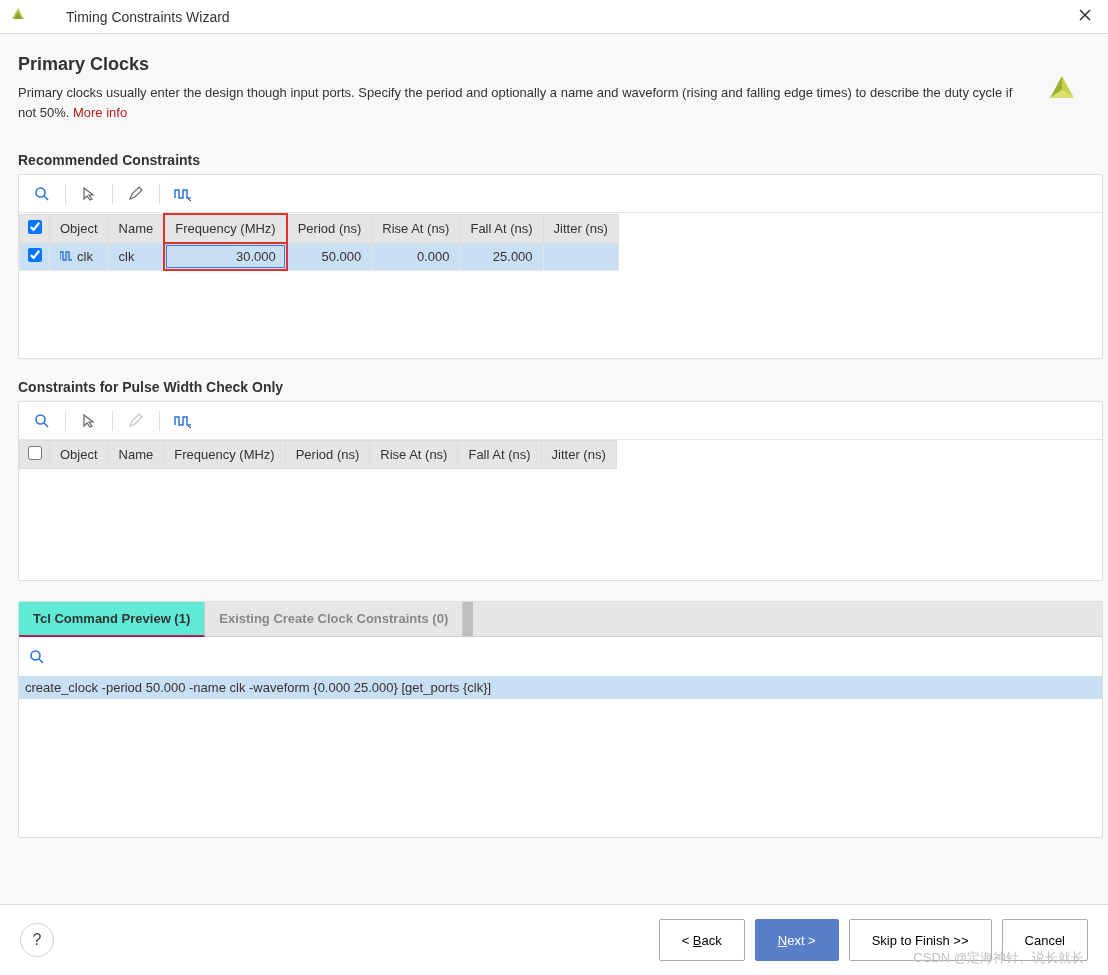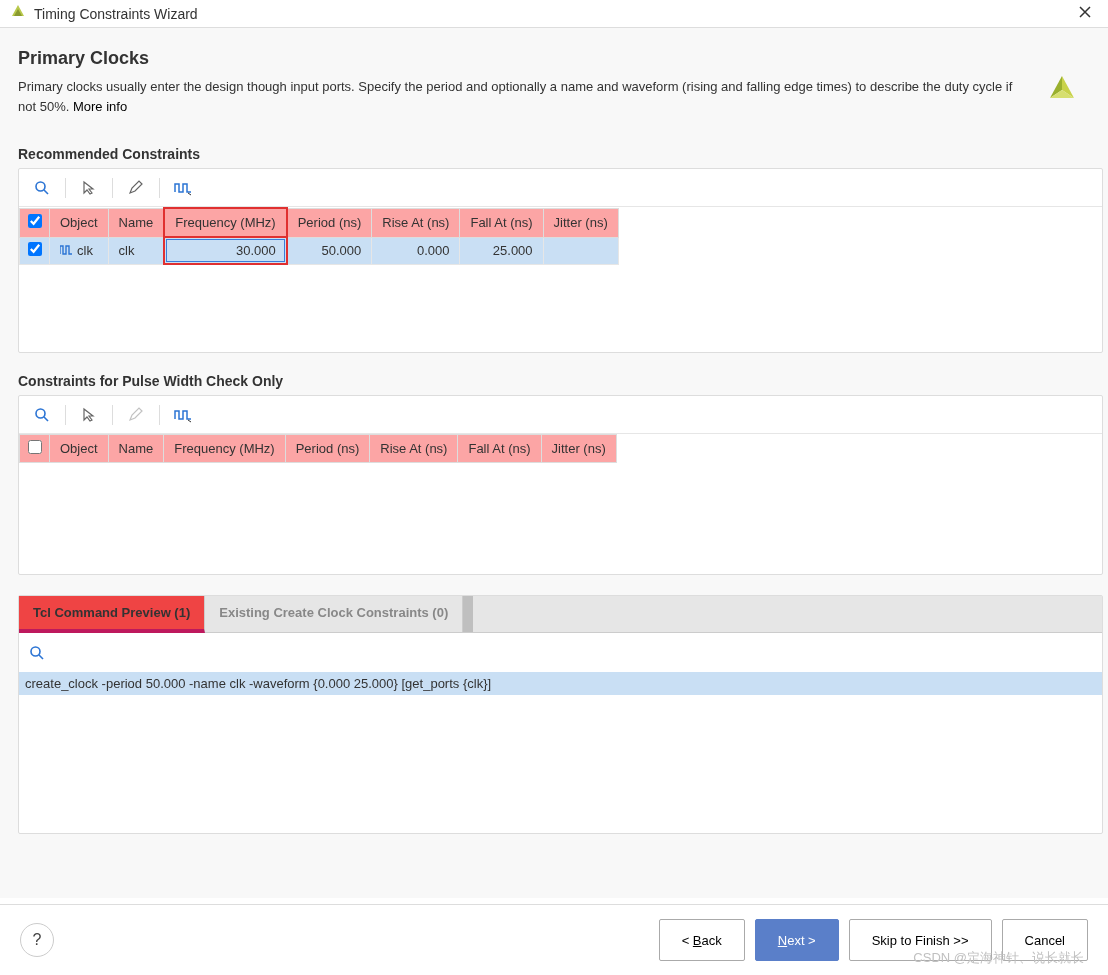--- a/index.html
+++ b/index.html
@@ -1,46 +1,46 @@
 <!DOCTYPE html>
 <html><head>
 <meta charset="utf-8">
 <style>
 * { box-sizing: border-box; margin: 0; padding: 0; }
 body { font-family: Arial, sans-serif; font-size: 13px; background: #fff; color: #333; width: 1108px; height: 975px; position: relative; }
-.titlebar { height: 28px; border-bottom: 1px solid #ddd; display: flex; align-items: center; padding: 0 10px; }
+.titlebar { height: 34px; border-bottom: 1px solid #ddd; display: flex; align-items: center; padding: 0 10px; gap: 32px; }
 .titlebar-icon { margin-right: 8px; }
 .titlebar-title { font-size: 14px; flex: 1; }
 .titlebar-close { cursor: pointer; font-size: 18px; padding: 0 6px; }
 .content { padding: 20px 5px 0 18px; background: #f8f8f8; height: 870px; }
 .page-title { font-size: 18px; font-weight: bold; color: #333; margin-bottom: 8px; }
 .page-desc { font-size: 13px; color: #333; line-height: 1.5; margin-bottom: 30px; max-width: 1010px; }
-.page-desc a { color: #000000; text-decoration: none; }
+.page-desc a { color: #b91c1c; text-decoration: none; }
 .logo-right { position: absolute; right: 28px; top: 72px; }
 .section-title { font-size: 14px; font-weight: bold; color: #333; margin-bottom: 6px; }
 .panel { background: #fff; border: 1px solid #ddd; border-radius: 2px; margin-bottom: 20px; overflow: hidden; }
 .toolbar { height: 38px; display: flex; align-items: center; padding: 0 8px; border-bottom: 1px solid #e6e6e6; gap: 2px; }
 .tool-btn { width: 30px; height: 28px; display: flex; align-items: center; justify-content: center; cursor: pointer; border-radius: 2px; }
 .tool-sep { width: 1px; height: 20px; background: #ddd; margin: 0 6px; }
 .tool-btn.disabled { opacity: 0.4; cursor: default; }
 .grid { border-collapse: collapse; width: auto; }
-.grid th { background: #fca5a5; padding: 6px 10px; font-weight: normal; font-size: 13px; border: 1px solid #ddd; text-align: left; white-space: nowrap; }
+.grid th { background: #e5e5e5; padding: 6px 10px; font-weight: normal; font-size: 13px; border: 1px solid #ddd; text-align: left; white-space: nowrap; }
 .grid td { padding: 5px 10px; border: 1px solid #e6e6e6; font-size: 13px; white-space: nowrap; }
 .grid .num { text-align: right; }
 .grid .checkcell { text-align: center; width: 30px; padding: 4px 6px; }
 .grid tr.selrow td { background: #c9dff4; }
 .chk { width: 14px; height: 14px; }
 .cell-hl { border: 2px solid #e03030 !important; }
 .cell-focus { outline: 1px solid #3b7dd8; outline-offset: -3px; text-align: right; }
 .panel.tall1 { height: 185px; }
 .panel.tall2 { height: 180px; }
 .tabs-panel { border: 1px solid #ddd; background: #fff; border-radius: 2px; }
 .tabs { display: flex; background: #e6e6e6; border-bottom: 1px solid #ccc; }
 .tab { padding: 9px 14px; font-size: 13px; font-weight: bold; cursor: pointer; border-right: 1px solid #ccc; background: #e6e6e6; color: #888; }
-.tab.active { background: #ef4444; color: #333; border-bottom: 4px solid #be185d; margin-bottom: -1px; }
+.tab.active { background: #5eead4; color: #333; border-bottom: 2px solid #be185d; margin-bottom: -1px; }
 .tabsep { width: 10px; background: #bfbfbf; }
 .tab-body { padding: 8px 0 0 0; height: 200px; }
 .tab-search { padding: 4px 10px 8px 10px; }
 .tcl-line { background: #c9dff4; padding: 4px 6px; font-size: 13px; color: #333; }
 .footer { height: 71px; border-top: 1px solid #ddd; display: flex; align-items: center; padding: 0 20px; background: #fff; position: absolute; bottom: 0; width: 100%; }
 .help-btn { width: 34px; height: 34px; border: 1px solid #ccc; border-radius: 50%; display: flex; align-items: center; justify-content: center; font-size: 16px; color: #444; cursor: pointer; }
 .footer-spacer { flex: 1; }
 .btn { height: 42px; padding: 0 22px; border: 1px solid #aaa; background: #fff; font-size: 13px; margin-left: 10px; cursor: pointer; border-radius: 2px; }
 .btn.primary { background: #5a7fc9; color: #fff; border-color: #5a7fc9; }
 .btn-u { text-decoration: underline; }

